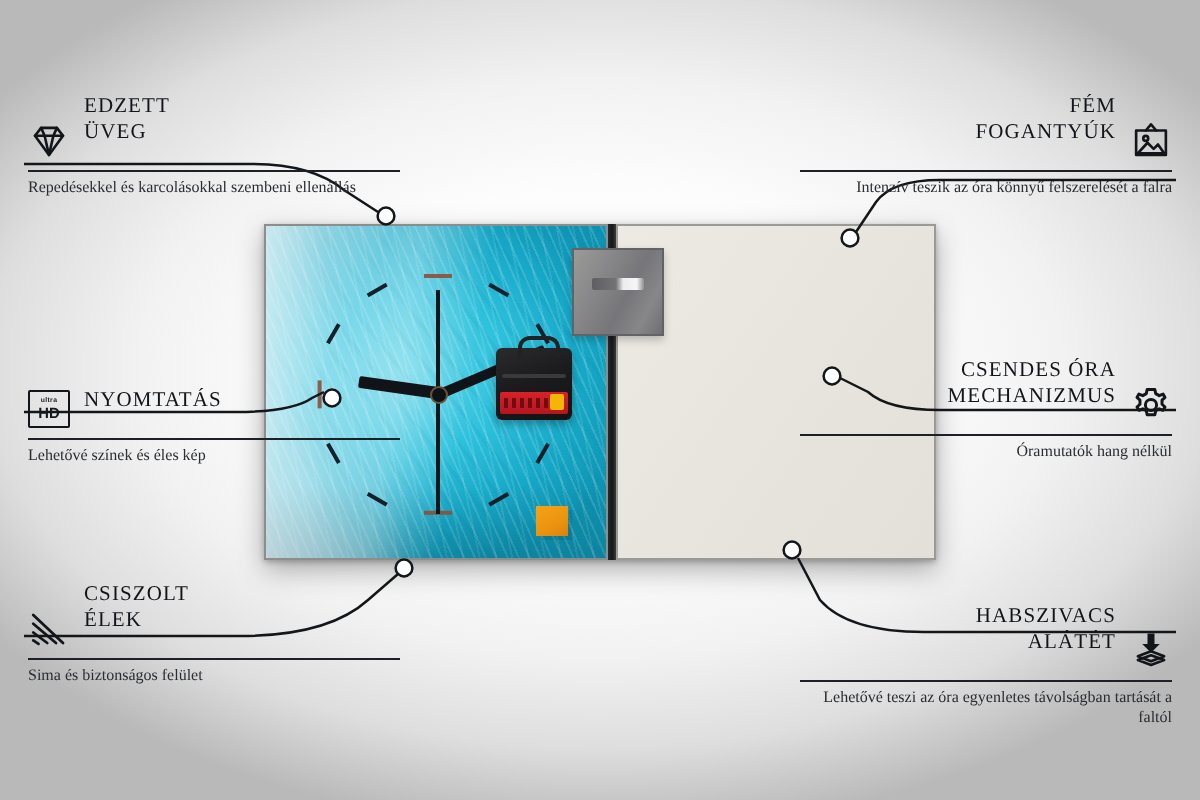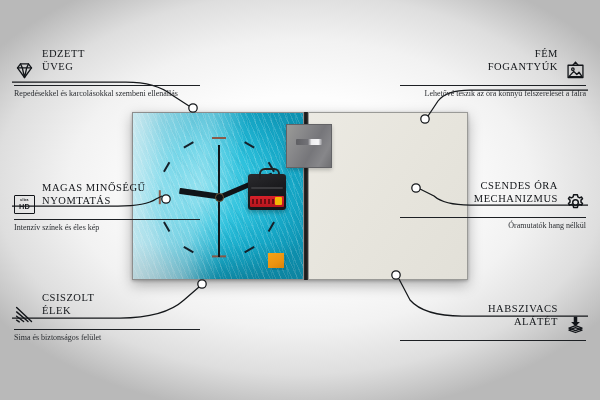--- a/index.html
+++ b/index.html
@@ -227,24 +227,24 @@
   </div>
 
   <div class="callout left" style="left:14px;top:174px;">
     <div class="head">
       <span class="icon">
         <span class="hd-box">
           <span class="u">ultra</span>
           <span class="h">HD</span>
         </span>
       </span>
-      <span class="title"><span>MAGAS MINŐSÉGŰ</span><br><span>NYOMTATÁS</span></span>
-    </div>
-    <div class="rule"></div>
-    <div class="desc">Intenzív színek és éles kép</div>
+      <span class="title"><br><span>NYOMTATÁS</span></span>
+    </div>
+    <div class="rule"></div>
+    <div class="desc">Lehetővé színek és éles kép</div>
   </div>
 
   <div class="callout left" style="left:14px;top:284px;">
     <div class="head">
       <span class="icon">
         <svg width="21" height="21" viewBox="0 0 24 24">
           <path class="st" style="stroke-width:1.6" d="M3 4 L20 20"></path>
           <path class="st" style="stroke-width:1.6" d="M3 9 L16 20"></path>
           <path class="st" style="stroke-width:1.6" d="M3 14 L11 20"></path>
           <path class="st" style="stroke-width:1.6" d="M3 18.5 L6 20.5"></path>
@@ -262,21 +262,21 @@
       <span class="icon">
         <svg width="21" height="21" viewBox="0 0 24 24">
           <path class="st" d="M12 2.5 L9 6 M12 2.5 L15 6"></path>
           <rect class="st" x="3.5" y="6" width="17" height="14"></rect>
           <circle class="st" cx="9" cy="10.5" r="1.4"></circle>
           <path class="st" d="M4.5 19 L10 13 L13.5 16.5 L16 14 L19.5 19 Z"></path>
         </svg>
       </span>
     </div>
     <div class="rule"></div>
-    <div class="desc">Lehetővé teszik az óra könnyű felszerelését a falra</div>
+    <div class="desc">Intenzív teszik az óra könnyű felszerelését a falra</div>
   </div>
 
   <div class="callout right" style="left:400px;top:172px;">
     <div class="head">
       <span class="title"><span>CSENDES ÓRA</span><br><span>MECHANIZMUS</span></span>
       <span class="icon">
         <svg width="21" height="21" viewBox="0 0 24 24">
           <path class="st" style="stroke-width:1.7" d="M12 3.2 l2.2 0 0.5 2.3 2 1.15 2.2-0.9 1.1 1.9 -1.7 1.6 0 2.3 1.7 1.6 -1.1 1.9 -2.2-0.9 -2 1.15 -0.5 2.3 -2.2 0 -2.2 0 -0.5-2.3 -2-1.15 -2.2 0.9 -1.1-1.9 1.7-1.6 0-2.3 -1.7-1.6 1.1-1.9 2.2 0.9 2-1.15 0.5-2.3 z"></path>
           <circle class="st" style="stroke-width:1.7" cx="12" cy="12" r="3.2"></circle>
         </svg>
@@ -291,15 +291,16 @@
       <span class="title"><span>HABSZIVACS</span><br><span>ALÁTÉT</span></span>
       <span class="icon">
         <svg width="21" height="21" viewBox="0 0 24 24">
           <path class="fl" d="M10 2 h4 v6 h3 l-5 5 -5 -5 h3 z"></path>
           <path class="st" d="M12 14.4 L4.5 17.2 L12 20 L19.5 17.2 Z"></path>
           <path class="st" d="M12 12.2 L4.5 15 L12 17.8 L19.5 15 Z"></path>
         </svg>
       </span>
     </div>
     <div class="rule"></div>
+    <div class="desc">Lehetővé teszi az óra egyenletes távolságban tartását a faltól</div>
   </div>
 
 </div>
 
 </body></html>

